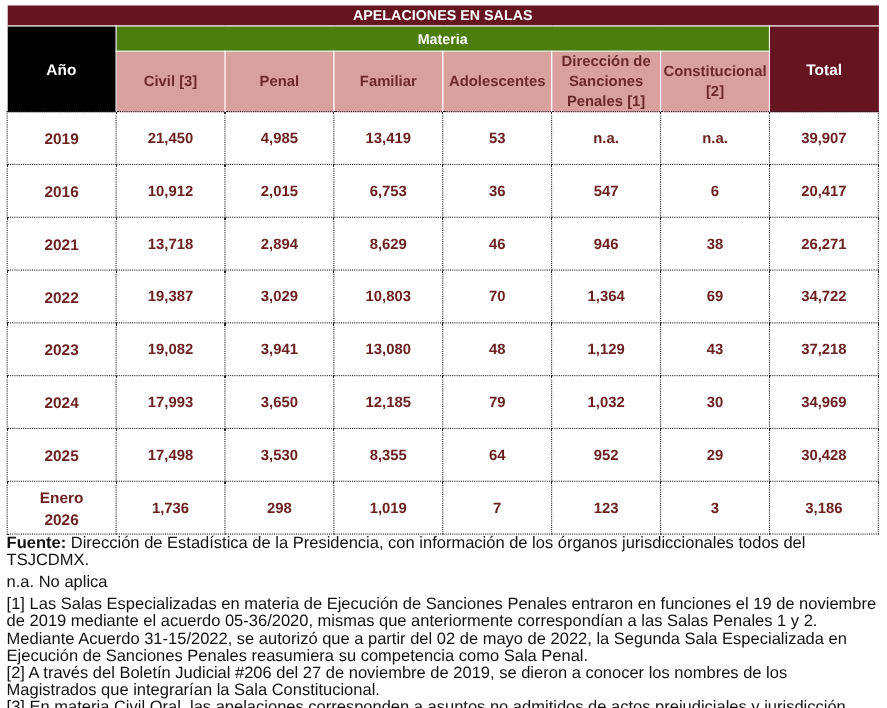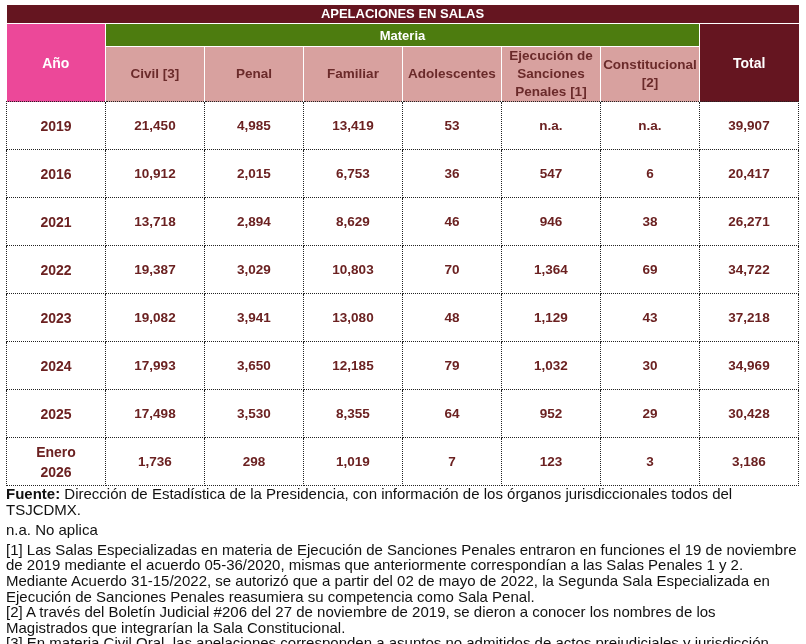--- a/index.html
+++ b/index.html
@@ -6,21 +6,21 @@
   body { width: 806px; height: 644px; position: relative; overflow: hidden;
          font-family: "Liberation Sans", sans-serif; }
   .wrap { position: absolute; left: 6px; top: 5px; width: 792px; }
   table { border-collapse: collapse; width: 792px; table-layout: fixed; }
   col.c { width: 99px; }
   th { font-weight: bold; font-size: 13.5px; padding: 0; text-align: center; }
   .t-title { background: #651520; color: #ffffff; height: 14px; font-size: 13px;
              border-bottom: 1px solid #ffffff; line-height: 18px; }
   .t-materia { background: #4d7c0f; color: #ffffff; height: 22px; font-size: 13px;
                border-left: 1px solid #ffffff; border-bottom: 1px solid #ffffff; }
-  .t-ano { background: #ec4899; color: #ffffff; font-size: 14px; }
+  .t-ano { background: #000000; color: #ffffff; font-size: 14px; }
   .t-total { background: #651520; color: #ffffff; font-size: 14px; border-left: 1px solid #ffffff; }
   .t-sub { background: #d8a19f; color: #6a2a2a; height: 54px; line-height: 18px;
            border-left: 1px solid #ffffff; font-size: 13.5px; }
   td { height: 47px; border: 1px dotted #222222; text-align: center; vertical-align: middle;
        color: #6b2121; font-weight: bold; font-size: 13.5px; padding: 0; line-height: 20px; }
   td.yr { font-size: 14px; }
   .notes { position: absolute; left: 6px; top: 486px; width: 794px;
            font-size: 15px; color: #111111; line-height: 15.6px; }
   .notes p { margin: 0; }
   .notes .gap { margin-top: 5px; margin-bottom: 4px; }
@@ -48,21 +48,21 @@
       <tr>
         <th rowspan="2" class="t-ano">Año</th>
         <th colspan="6" class="t-materia">Materia</th>
         <th rowspan="2" class="t-total">Total</th>
       </tr>
       <tr id="subheader-row">
           <th class="t-sub"><span>Civil [3]</span></th>
           <th class="t-sub"><span>Penal</span></th>
           <th class="t-sub"><span>Familiar</span></th>
           <th class="t-sub"><span>Adolescentes</span></th>
-          <th class="t-sub"><span>Ejecución de</span><br><span>Sanciones</span><br><span>Penales [1]</span></th>
+          <th class="t-sub"><span>Dirección de</span><br><span>Sanciones</span><br><span>Penales [1]</span></th>
           <th class="t-sub"><span>Constitucional</span><br><span>[2]</span></th>
         </tr>
     </thead>
     <tbody id="table-body">
         <tr>
           <td class="yr"><span>2019</span></td>
           <td>21,450</td>
           <td>4,985</td>
           <td>13,419</td>
           <td>53</td>

